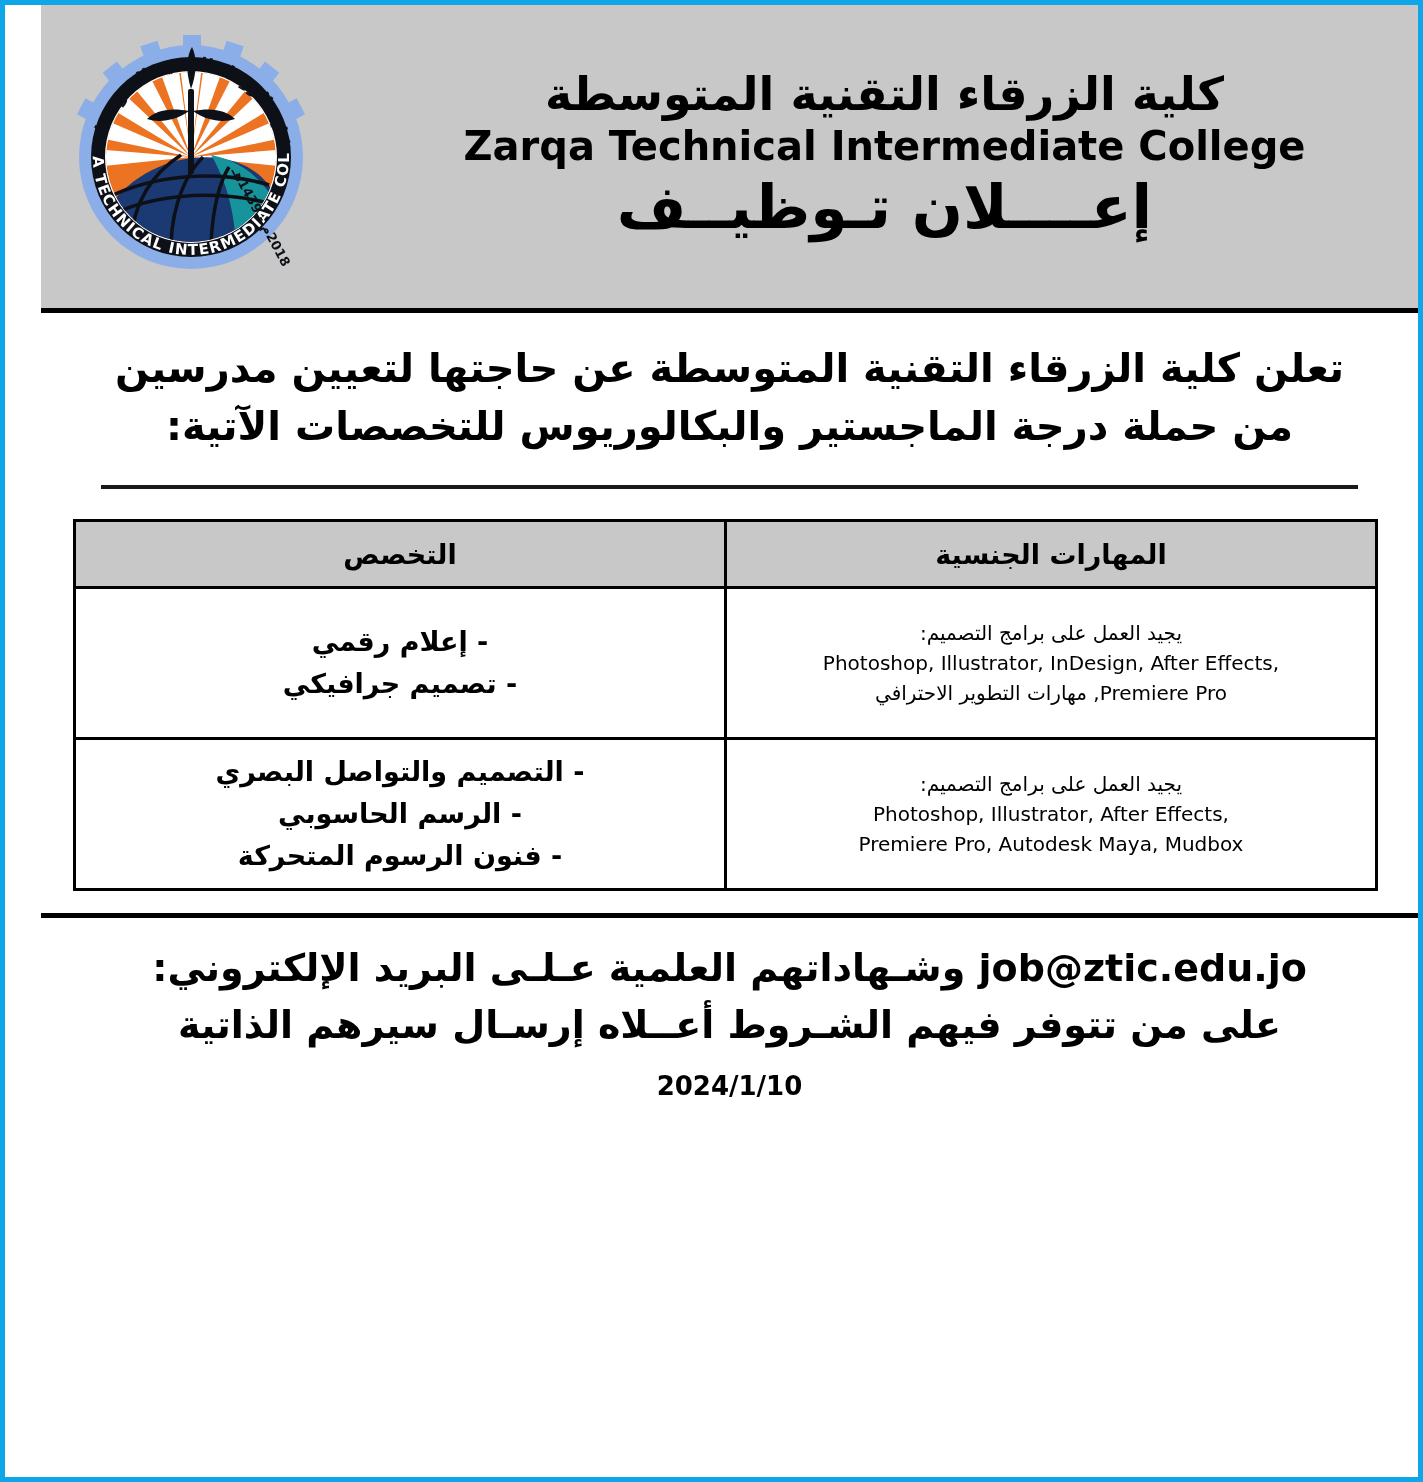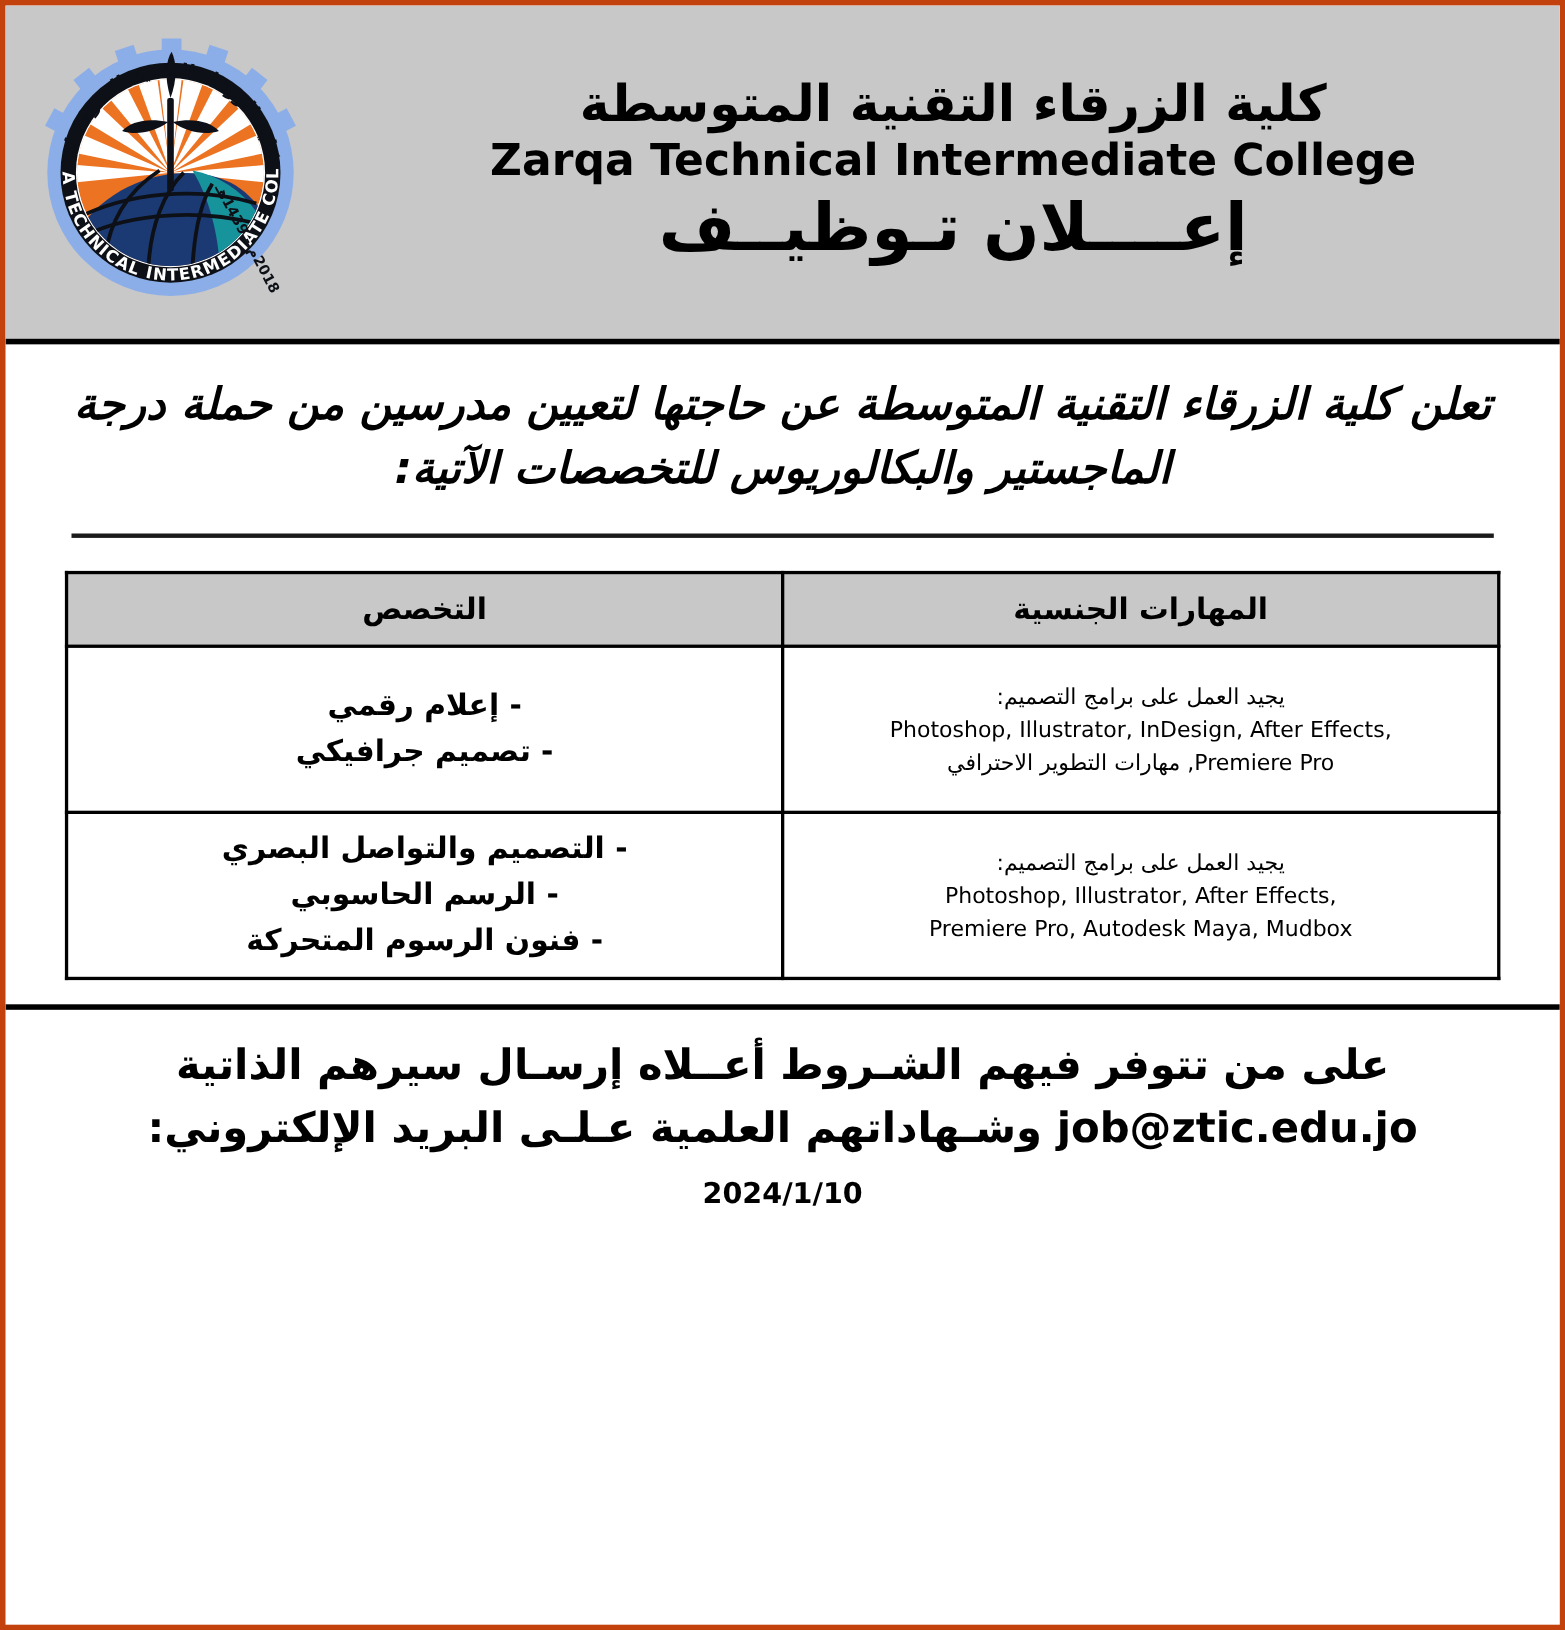--- a/index.html
+++ b/index.html
@@ -11,22 +11,23 @@
   body {
     font-family: "DejaVu Sans", "Liberation Sans", sans-serif;
   }
 
   .page {
     position: relative;
     width: 1423px;
     height: 1482px;
     box-sizing: border-box;
     background: #ffffff;
-    border: 5px solid #c2410c;
+    border: 5px solid #0ea5e9;
     overflow: hidden;
+    padding-left: 36px;
   }
 
   
   .header {
     position: relative;
     height: 308px;
     background: #c8c8c8;
     border-bottom: 5px solid #000000;
     box-sizing: border-box;
     display: flex;
@@ -89,21 +90,20 @@
   }
 
   .intro {
     font-size: 40px;
     font-weight: bold;
     line-height: 1.45;
     text-align: center;
     color: #000000;
     direction: rtl;
     padding: 0 18px;
-    font-style: italic;
   }
 
   .rule {
     height: 0;
     border-top: 4px solid #1a1a1a;
     margin: 30px 20px 30px 20px;
   }
 
   
   .job-table {
@@ -348,24 +348,24 @@
 
         </tbody>
       </table>
 
 
 
     </div>
   </div>
 
   <div class="footer">
-    <div class="footer-line">على من تتوفر فيهم الشـروط أعــلاه إرسـال سيرهم الذاتية</div>
     <div class="footer-line">
       <span class="footer-email">job@ztic.edu.jo</span>
       <span>وشـهاداتهم العلمية عـلـى البريد الإلكتروني:</span>
     </div>
+    <div class="footer-line">على من تتوفر فيهم الشـروط أعــلاه إرسـال سيرهم الذاتية</div>
     <div class="footer-note">
       
       <span class="date">2024/1/10</span>
     </div>
   </div>
 
 </div>
 
 </body></html>

